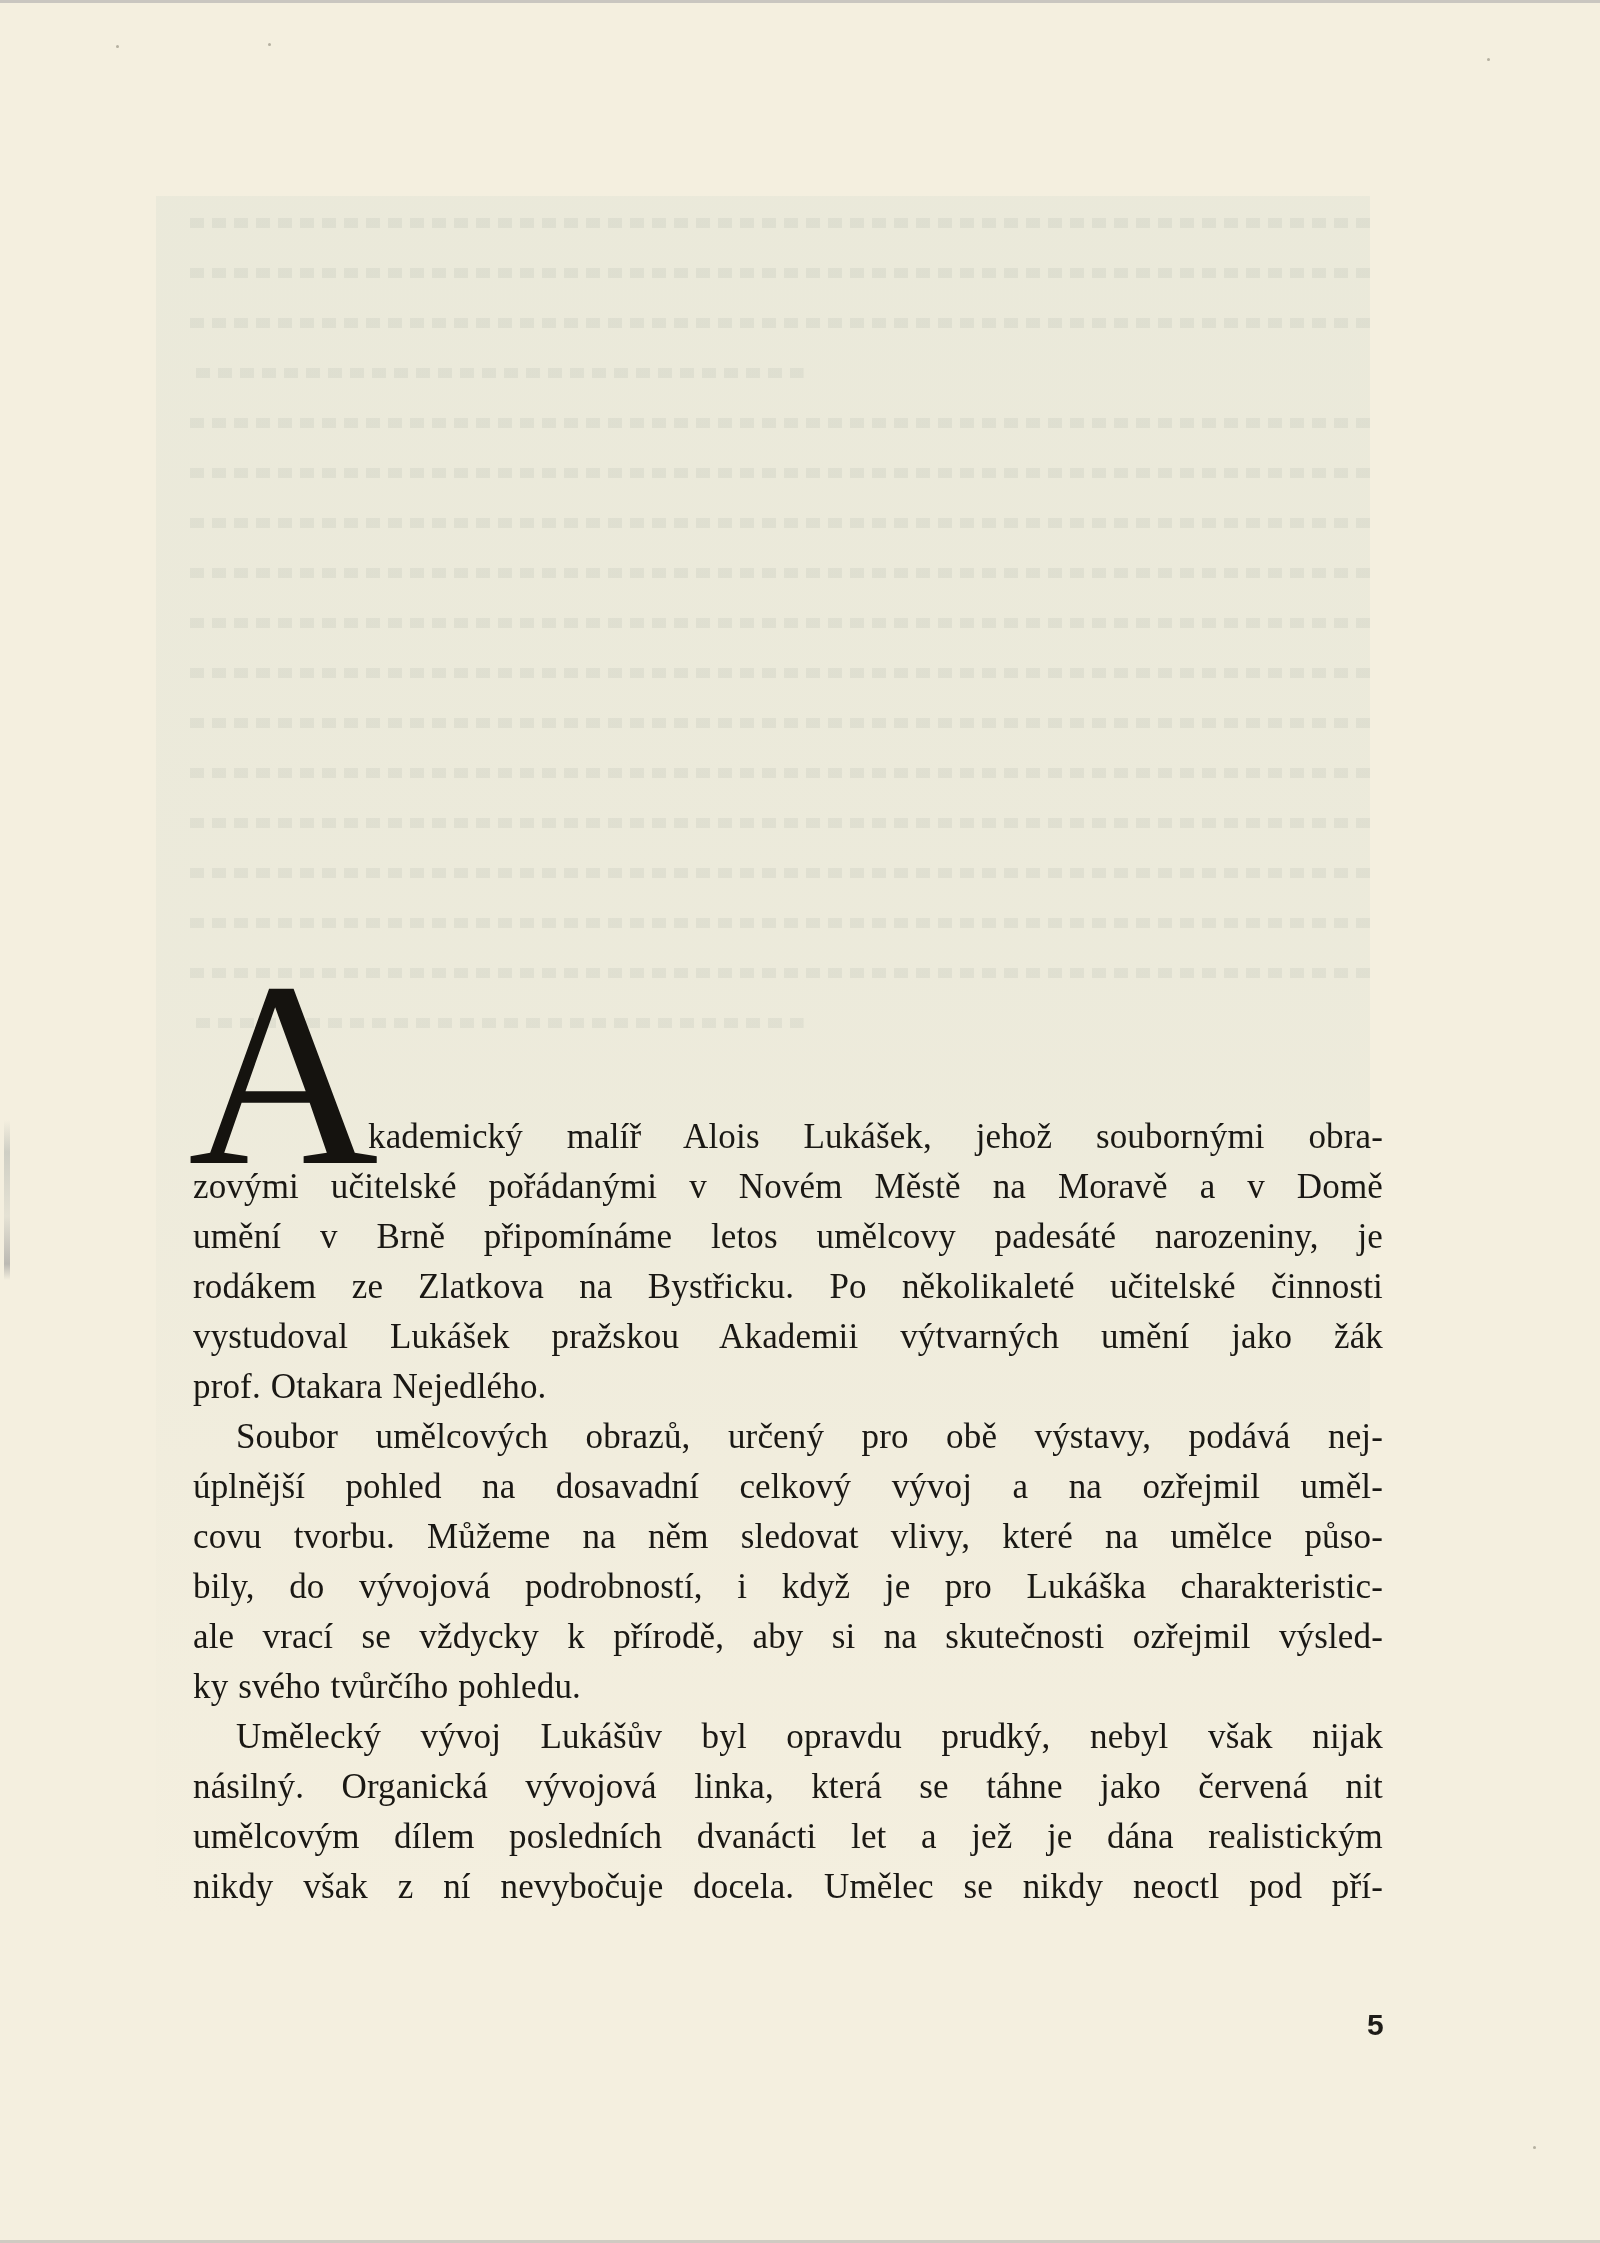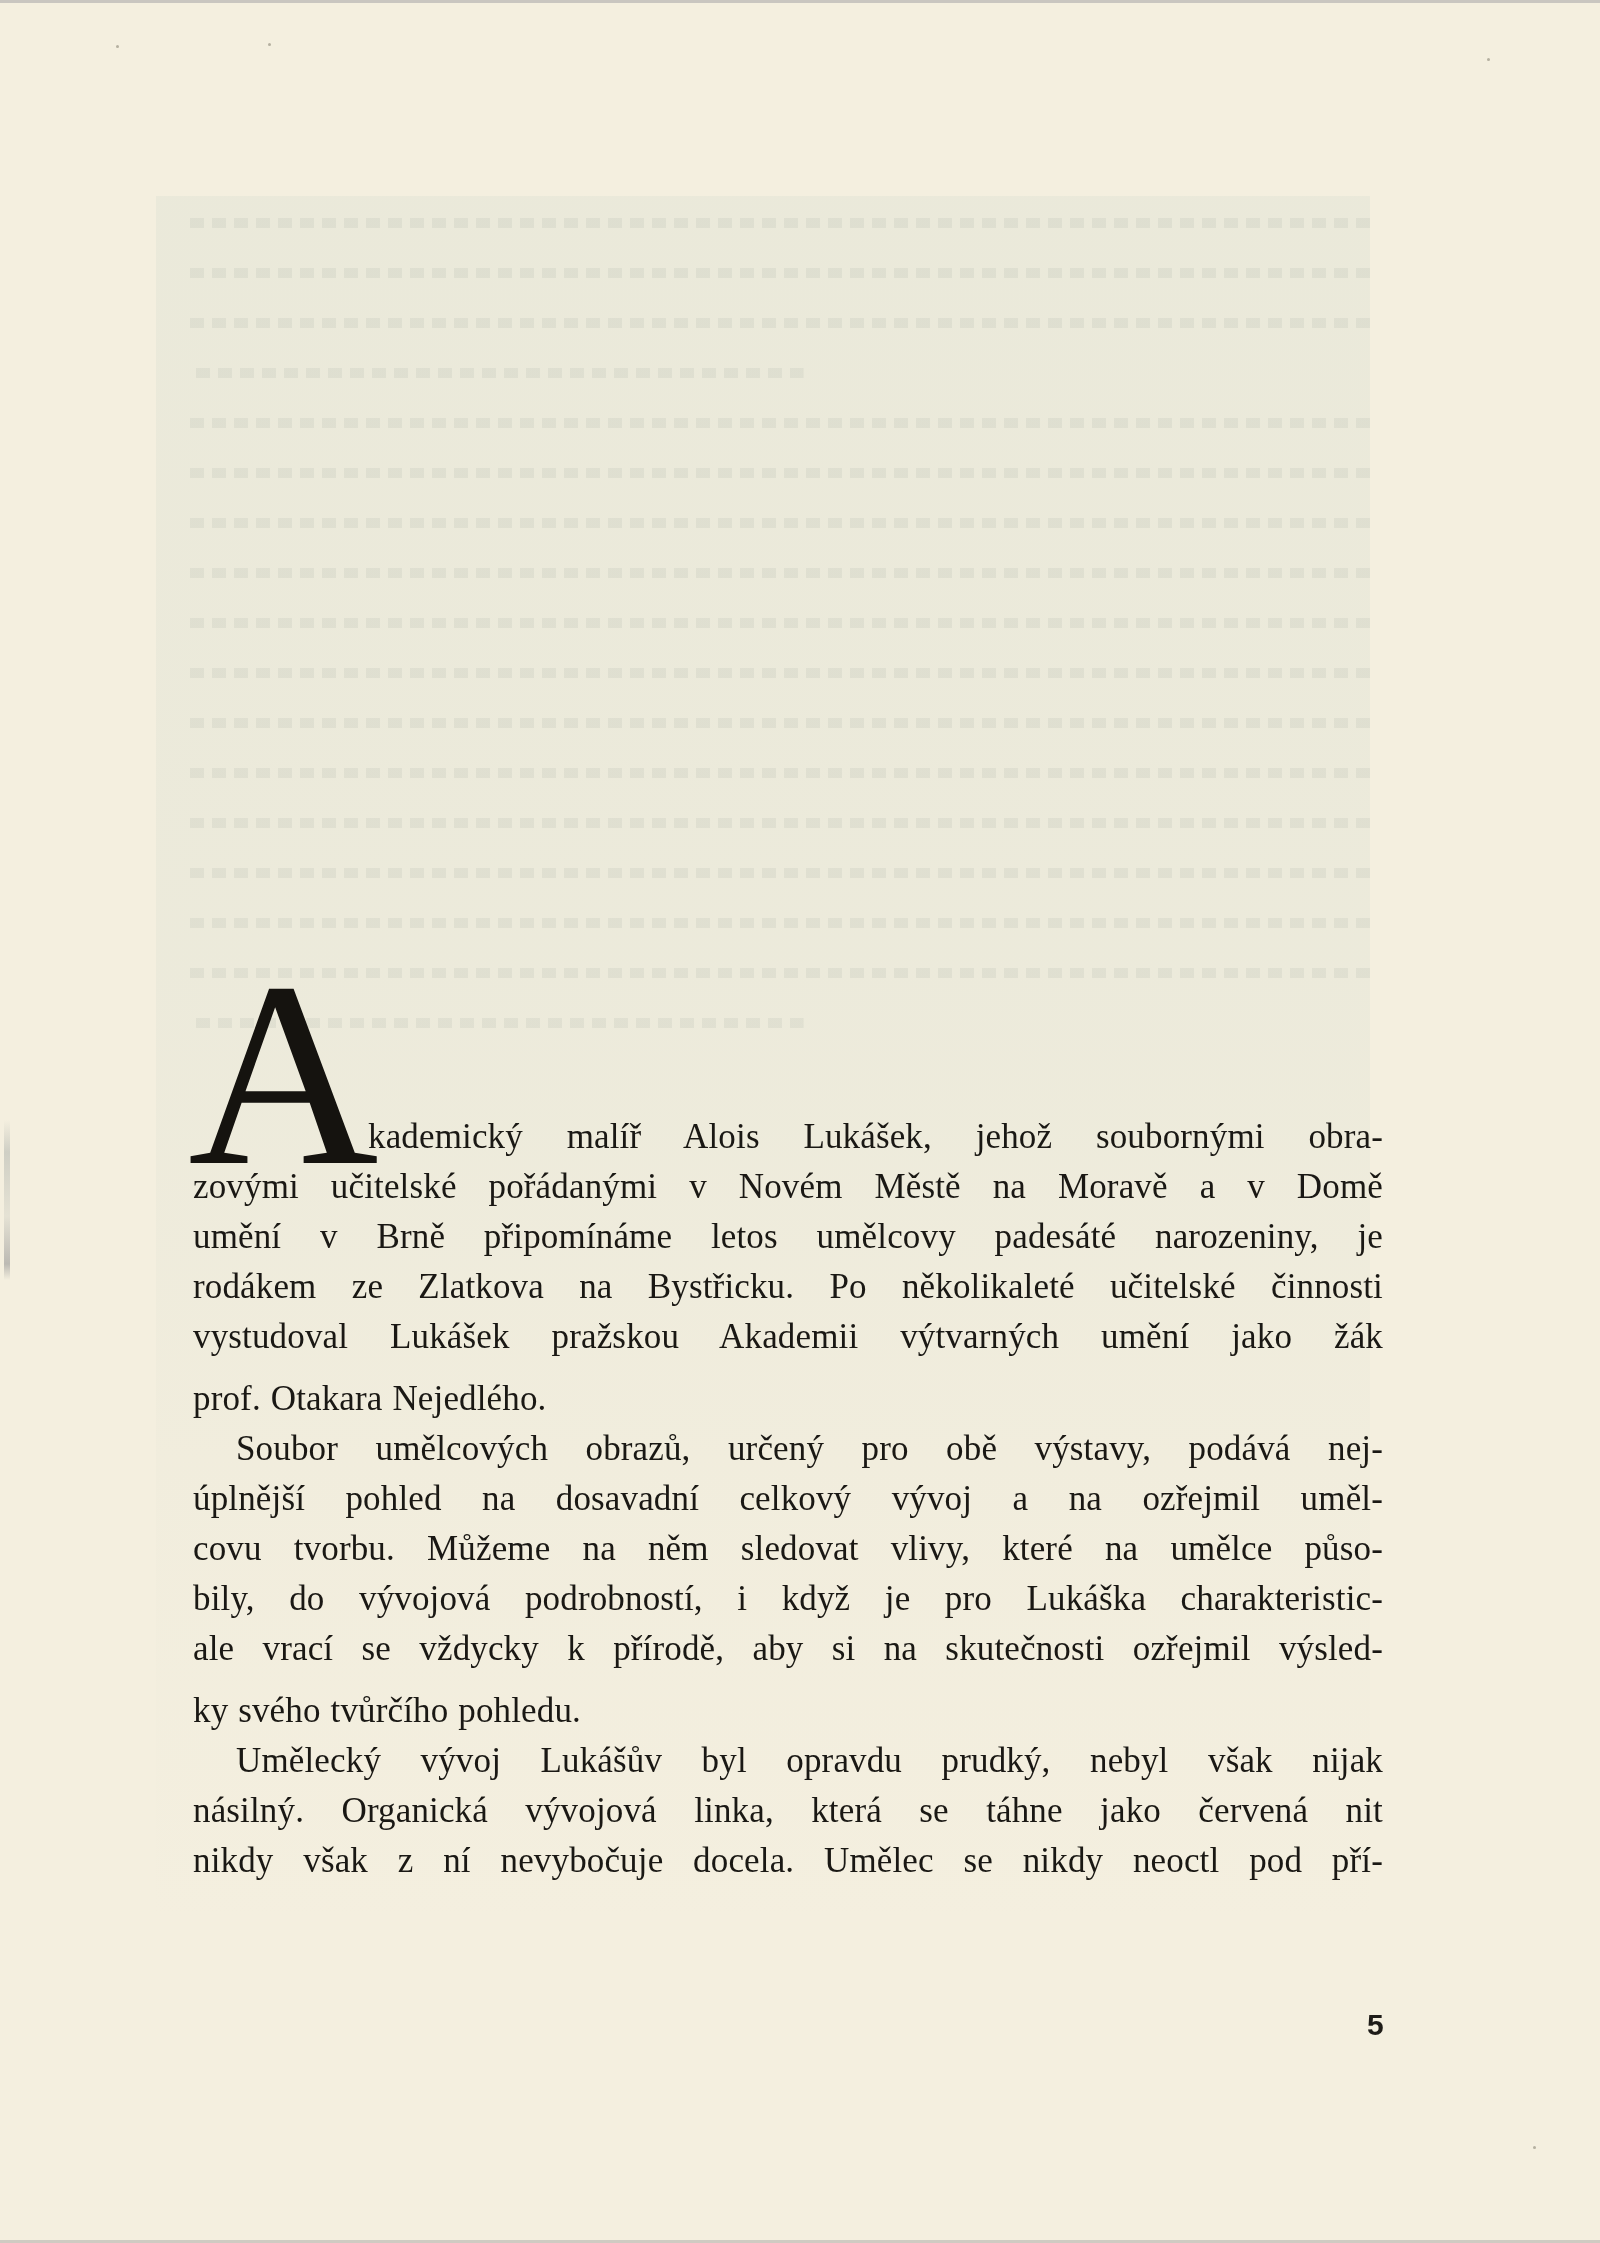--- a/index.html
+++ b/index.html
@@ -34,21 +34,21 @@
   }
   .text-block { position: absolute; left: 193px; width: 1190px; top: 1112px; }
   .line {
     font-size: 35px; line-height: 50px; height: 50px;
     text-align: justify; text-align-last: justify; white-space: nowrap;
     letter-spacing: 0.15px; word-spacing: 1px;
     display: block;
   }
   .line.first { padding-left: 175px; }
   .line.indent { padding-left: 43px; }
-  .line.last { text-align-last: left; margin-top: 12px; }
+  .line.last { text-align-last: left; }
   .page-number {
     position: absolute; left: 1367px; top: 2008px;
     font-family: "Liberation Sans", "DejaVu Sans", sans-serif;
     font-weight: bold; font-size: 30px; color: #1e1c18;
   }
 </style>
 </head>
 <body>
 
 <div class="top-edge"></div>
@@ -94,17 +94,18 @@
     <div class="line indent" style="white-space: normal; overflow: hidden;">Soubor umělcových obrazů, určený pro obě výstavy, podává nej-</div>
     <div class="line" style="white-space: normal; overflow: hidden;">úplnější pohled na dosavadní celkový vývoj a na ozřejmil uměl-</div>
     <div class="line" style="white-space: normal; overflow: hidden;">covu tvorbu. Můžeme na něm sledovat vlivy, které na umělce půso-</div>
     <div class="line" style="white-space: normal; overflow: hidden;">bily, do vývojová podrobností, i když je pro Lukáška charakteristic-</div>
     <div class="line" style="white-space: normal; overflow: hidden;">ale vrací se vždycky k přírodě, aby si na skutečnosti ozřejmil výsled-</div>
     <div class="line last" style="white-space: normal; overflow: hidden;">ky svého tvůrčího pohledu.</div>
   </div>
   <div>
     <div class="line indent" style="white-space: normal; overflow: hidden;">Umělecký vývoj Lukášův byl opravdu prudký, nebyl však nijak</div>
     <div class="line" style="white-space: normal; overflow: hidden;">násilný. Organická vývojová linka, která se táhne jako červená nit</div>
+    <div class="line" style="white-space: normal; overflow: hidden;">umělcovým dílem posledních dvanácti let a jež je dána realistickým</div>
     <div class="line" style="white-space: normal; overflow: hidden;">nikdy však z ní nevybočuje docela. Umělec se nikdy neoctl pod pří-</div>
   </div>
 </div>
 
 <div class="page-number">5</div>
 
 </body></html>

